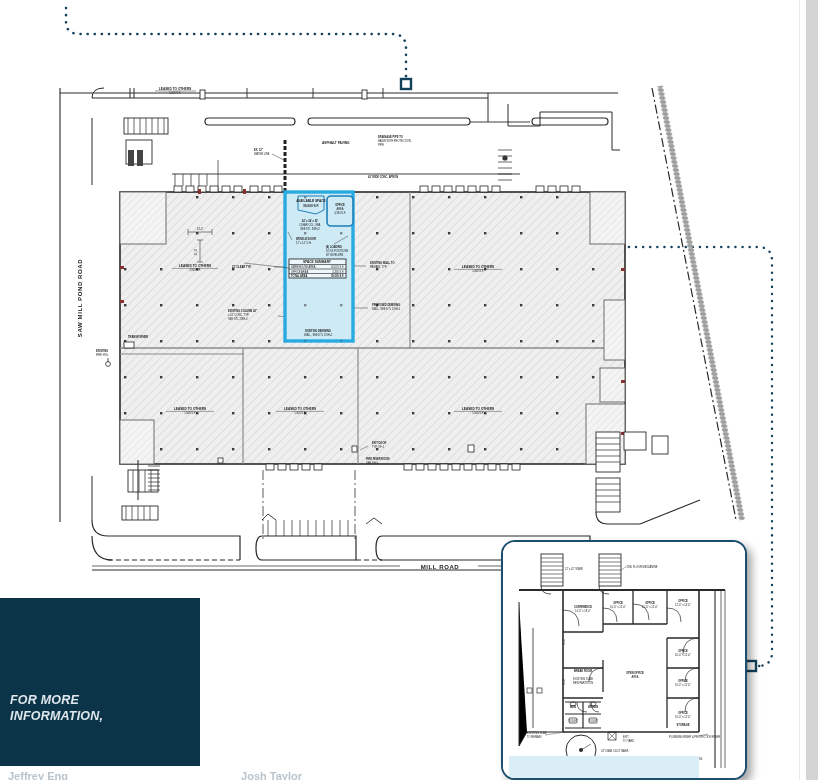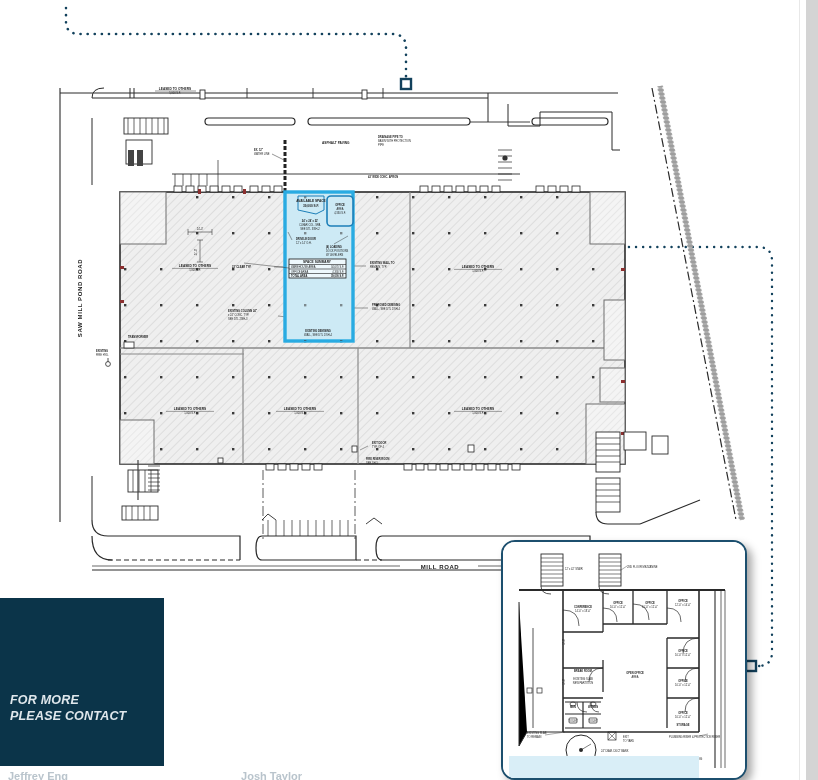--- a/index.html
+++ b/index.html
@@ -14,21 +14,21 @@
 
   
   .right-strip{position:absolute;right:0;top:0;width:12px;height:780px;background:#d4d4d4;}
   .right-strip-inner{position:absolute;right:12px;top:0;width:6px;height:780px;background:#fff;border-left:1px solid #e8e8e8;}
 
   
   #plan{position:absolute;left:0;top:0;width:806px;height:780px;}
 
   
   .contact-box{
-    position:absolute;left:0;top:598px;width:164px;height:168px;
+    position:absolute;left:0;top:598px;width:200px;height:168px;
     background:#0b3449;
     box-sizing:border-box;
     padding:5px;
   }
   .contact-text{
     position:absolute;left:10px;top:94px;width:185px;
     color:#dfe7ec;
     font-size:12.5px;
     font-style:italic;
     font-weight:bold;
@@ -608,21 +608,21 @@
 
       <text class="lbl tiny" x="62" y="100" transform="rotate(-90 62 100)" text-anchor="middle">12'-0"</text>
       <text class="lbl tiny" x="62" y="140" transform="rotate(-90 62 140)" text-anchor="middle">12'-0"</text>
     </svg>
     <div class="inset-footer"></div>
   </div>
 
   <div class="contact-box">
     <div class="contact-text">
       <div>FOR MORE</div>
-      <div>PLEASE CONTACT</div>
+      <div>INFORMATION,</div>
     </div>
   </div>
 
   <div class="broker-row">
     <span class="broker-a">Jeffrey Eng</span>
     <span class="broker-b">Josh Taylor</span>
   </div>
 
   <div class="right-strip-inner"></div>
   <div class="right-strip"></div>

